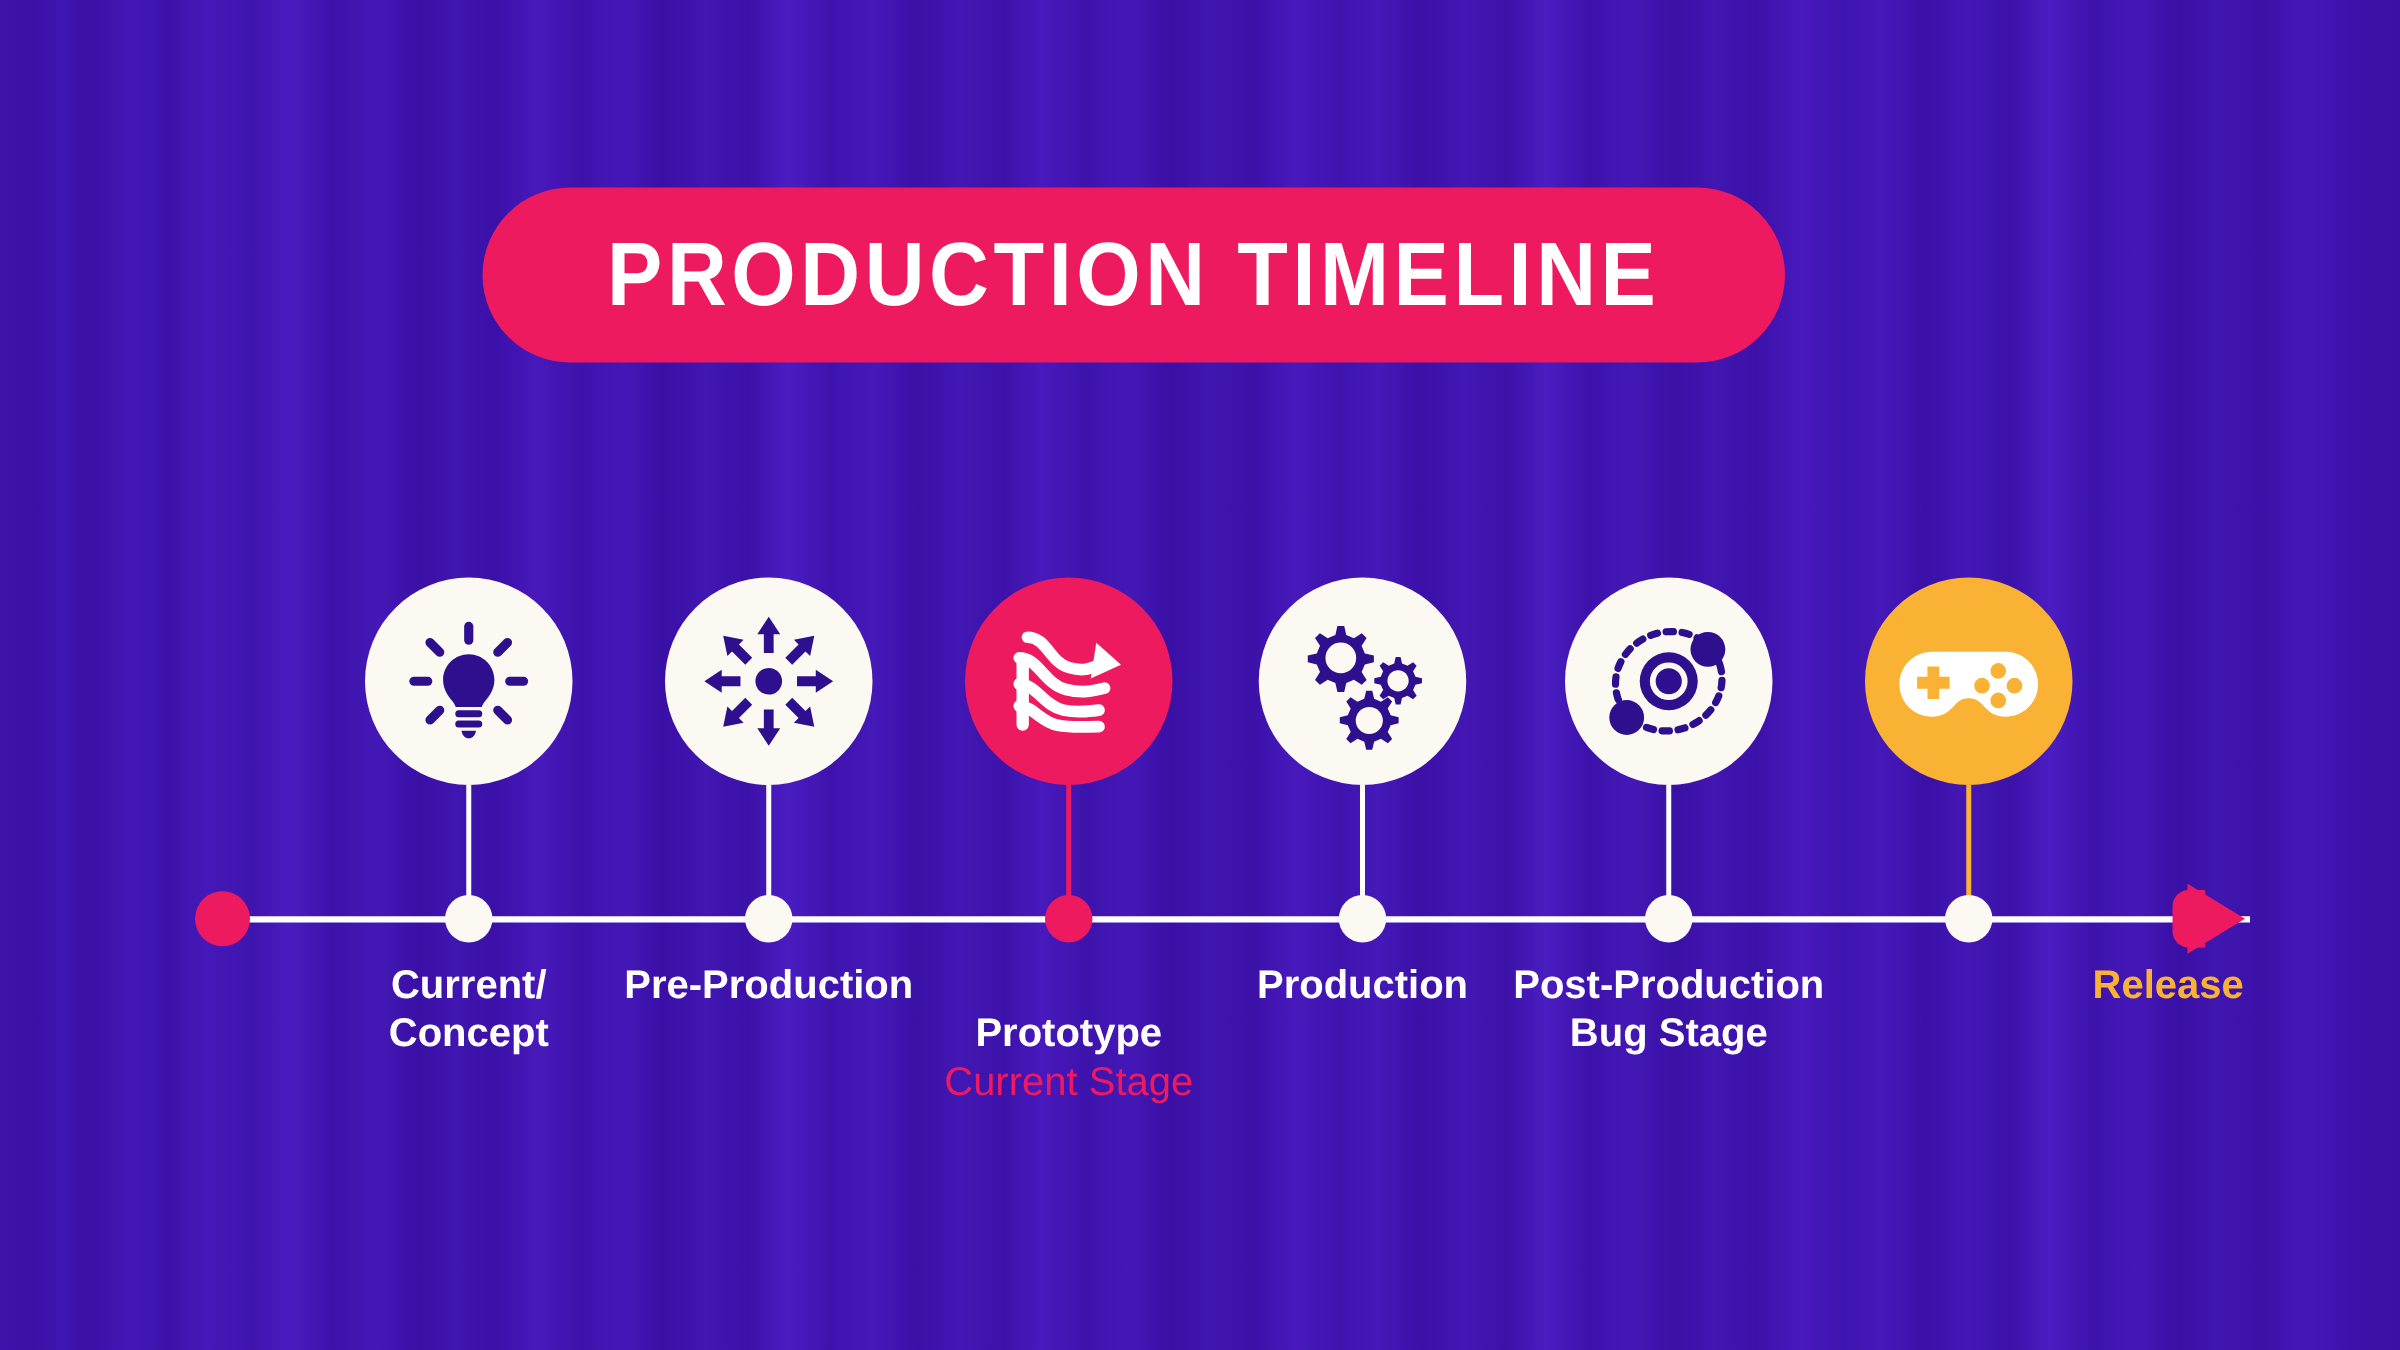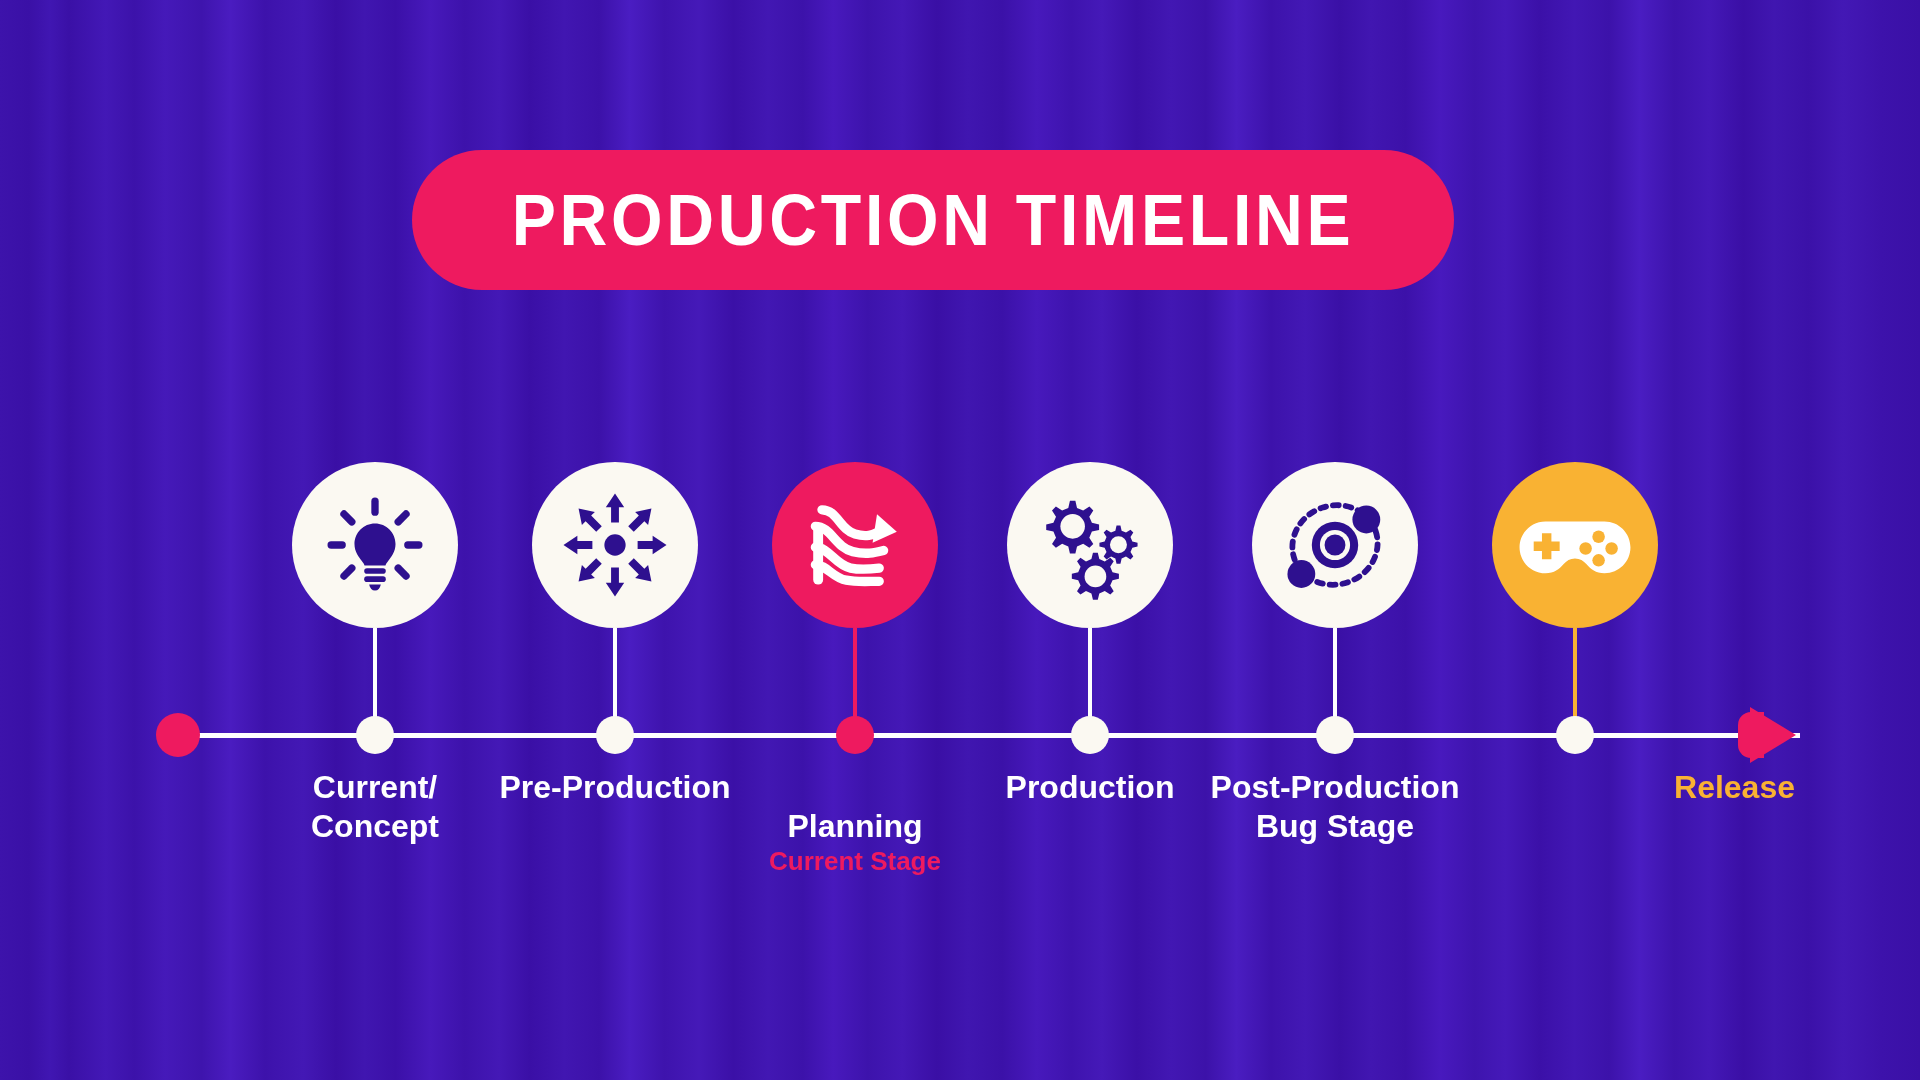--- a/index.html
+++ b/index.html
@@ -33,21 +33,21 @@
         #4318b5 68.0%, #3a10a6 69.8%, #4116b1 71.4%, #3c11a9 73.2%,
         #4819be 75.0%, #3e14ae 76.8%, #4519b9 78.4%, #3b10a8 80.2%,
         #4217b4 82.0%, #3c12aa 83.8%, #4a1dc2 85.4%, #3d13ac 87.2%,
         #4418b7 89.0%, #3a0fa5 90.8%, #4016b0 92.4%, #3b11a8 94.2%,
         #4318b5 96.0%, #3d12ab 98.0%, #3a10a6 100%);
   }
 
   
   #title-banner {
     position: absolute;
-    left: 412px;
+    left: 386px;
     top: 150px;
     width: 1042px;
     height: 140px;
     background: #ee1a5f;
     border-radius: 70px;
     display: flex;
     align-items: center;
     justify-content: center;
   }
   #title-text {
@@ -152,22 +152,22 @@
     font-size: 32px;
     font-weight: bold;
     line-height: 1.22;
     white-space: pre-line;
     font-family: "Liberation Sans", sans-serif;
   }
   .stage-label.accent-gold { color: #f9b233; text-align: right; }
   .stage-sublabel {
     display: block;
     color: #ee1a5f;
-    font-size: 26px;
-    font-weight: bold;
+    font-size: 32px;
+    font-weight: normal;
   }
 
   svg { display: block; overflow: visible; }
 </style>
 </head>
 <body>
 
 <div id="stage">
 
   <div id="title-banner">
@@ -235,21 +235,21 @@
           <path d="M14 52 C26 52 32 68 46 71 C56 73 64 72 72 71"></path>
           <path d="M14 68 C24 68 30 80 42 82 C52 84 62 83 72 83"></path>
         </g>
         <path d="M70 22 L88 38 L66 48 Z" fill="#ffffff"></path>
         <rect x="12" y="30" width="9" height="56" rx="4.5" fill="#ffffff"></rect>
       </svg>
     </div>
     <div class="stage-stem accent-pink"></div>
     <div class="stage-dot accent-pink"></div>
     <div class="stage-label">
-      <span>Planning</span>
+      <span>Prototype</span>
       <span class="stage-sublabel">Current Stage</span>
     </div>
   </div>
 
   <div class="stage-node" style="left:1090px">
     <div class="stage-bubble">
       <svg width="118" height="118" viewBox="0 0 100 100">
         <g fill="#2e108f">
           <path d="M33 12.5l4.6.0 1.4 6.1 5.2 2.2 5.3-3.4 3.3 3.3-3.4 5.3 2.2 5.2 6.1 1.4v4.6l-6.1 1.4-2.2 5.2 3.4 5.3-3.3 3.3-5.3-3.4-5.2 2.2-1.4 6.1H33l-1.4-6.1-5.2-2.2-5.3 3.4-3.3-3.3 3.4-5.3-2.2-5.2-6.1-1.4v-4.6l6.1-1.4 2.2-5.2-3.4-5.3 3.3-3.3 5.3 3.4 5.2-2.2z"></path>
           <circle cx="35.3" cy="34.2" r="10.4" fill="#fbf9f2"></circle>

